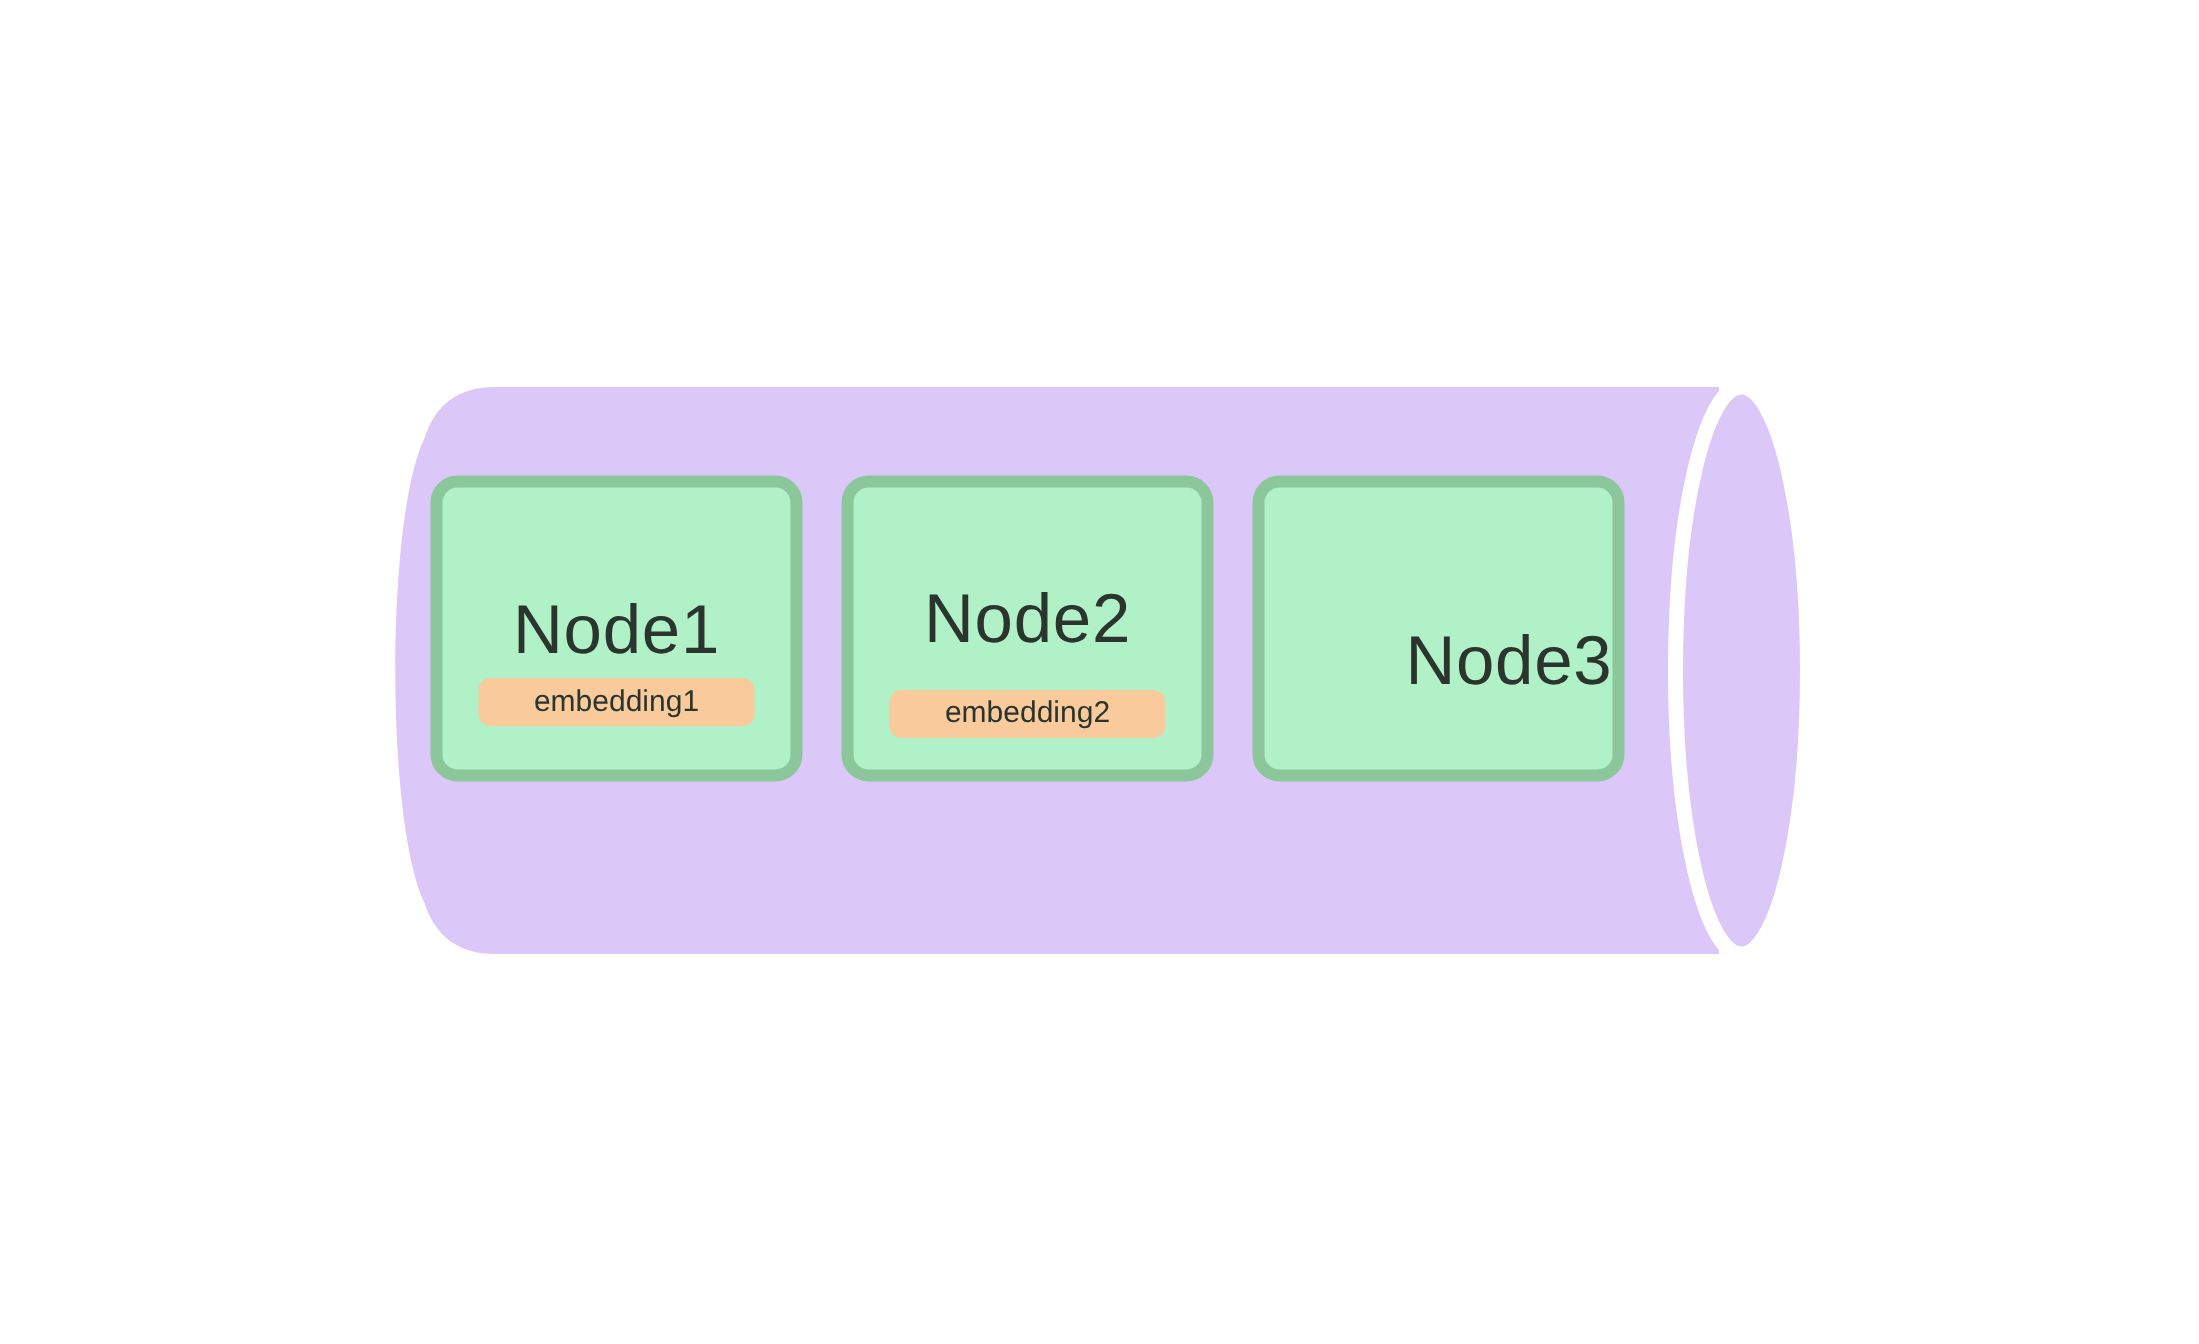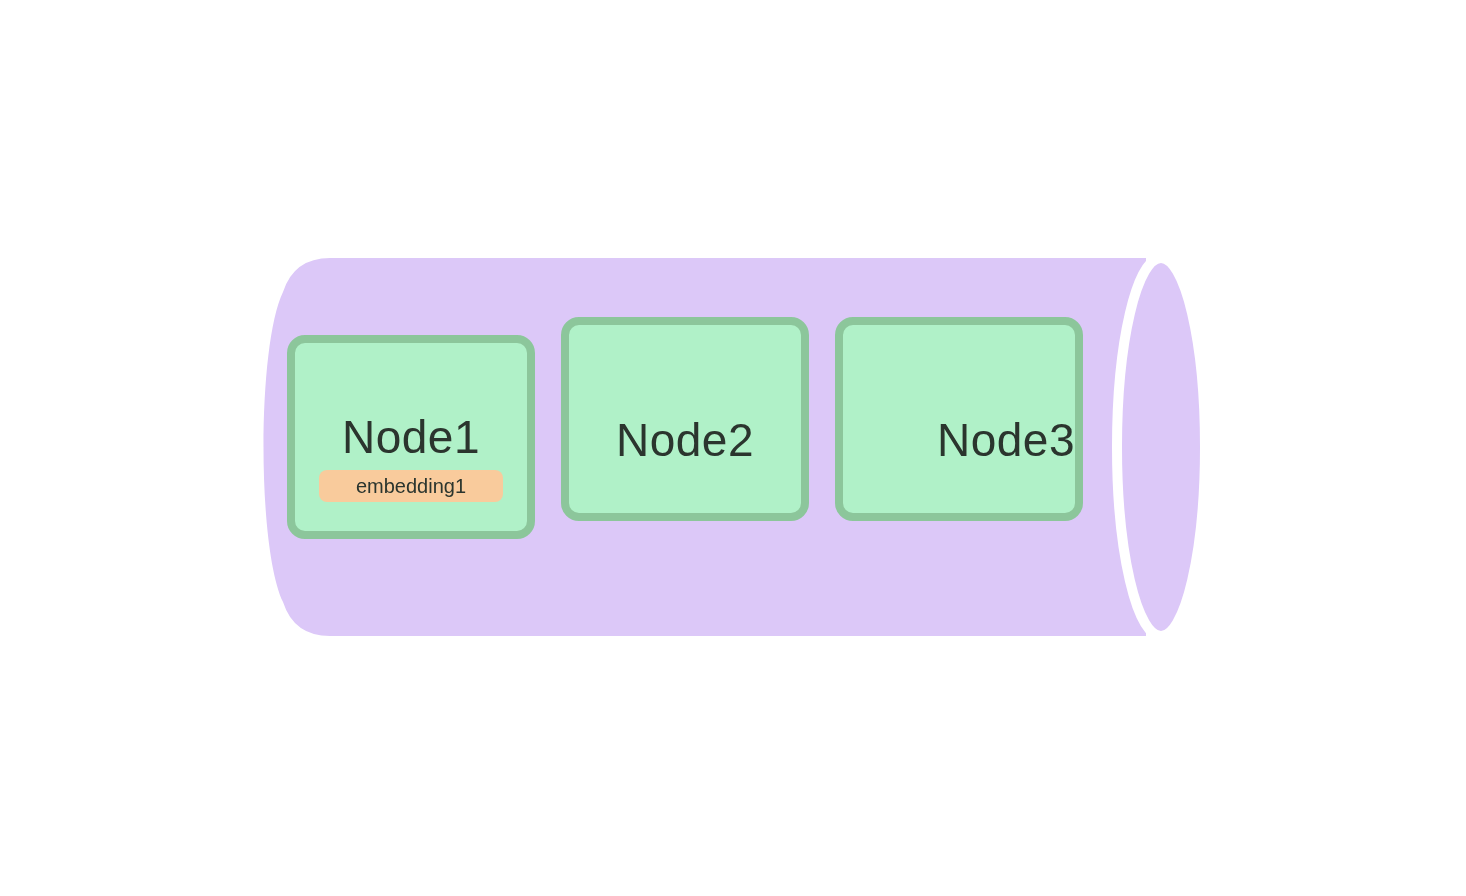--- a/index.html
+++ b/index.html
@@ -34,21 +34,21 @@
     box-sizing: border-box;
     background: var(--node_fill, #b0f1c8);
     border: 8px solid var(--node_border, #8cc69b);
     border-radius: 18px;
     display: flex;
     flex-direction: column;
     align-items: center;
     justify-content: center;
     padding-top: 42px;
   }
-  .node-card.pos-0 { left: 287px; margin-top: 18px; }
+  .node-card.pos-0 { left: 287px; }
   .node-card.pos-1 { left: 561px; gap: 15px; }
   .node-card.pos-2 { left: 835px; align-items: flex-end; }
   .node-label {
     font-size: 46px;
     line-height: 1.0;
     font-weight: 500;
     color: var(--text, #2b352e);
     letter-spacing: 0.5px;
     white-space: nowrap;
   }
@@ -77,19 +77,20 @@
     <ellipse class="cyl-cap" cx="1161" cy="447" rx="44" ry="189"></ellipse>
   </svg>
 
   <div class="node-card pos-0">
     <div class="node-label">Node1</div>
     <div class="node-badge">embedding1</div>
   </div>
 
   <div class="node-card pos-1">
     <div class="node-label">Node2</div>
+    <div class="node-badge">embedding2</div>
   </div>
 
   <div class="node-card pos-2">
     <div class="node-label">Node3</div>
   </div>
 
 </div>
 
 </body></html>

